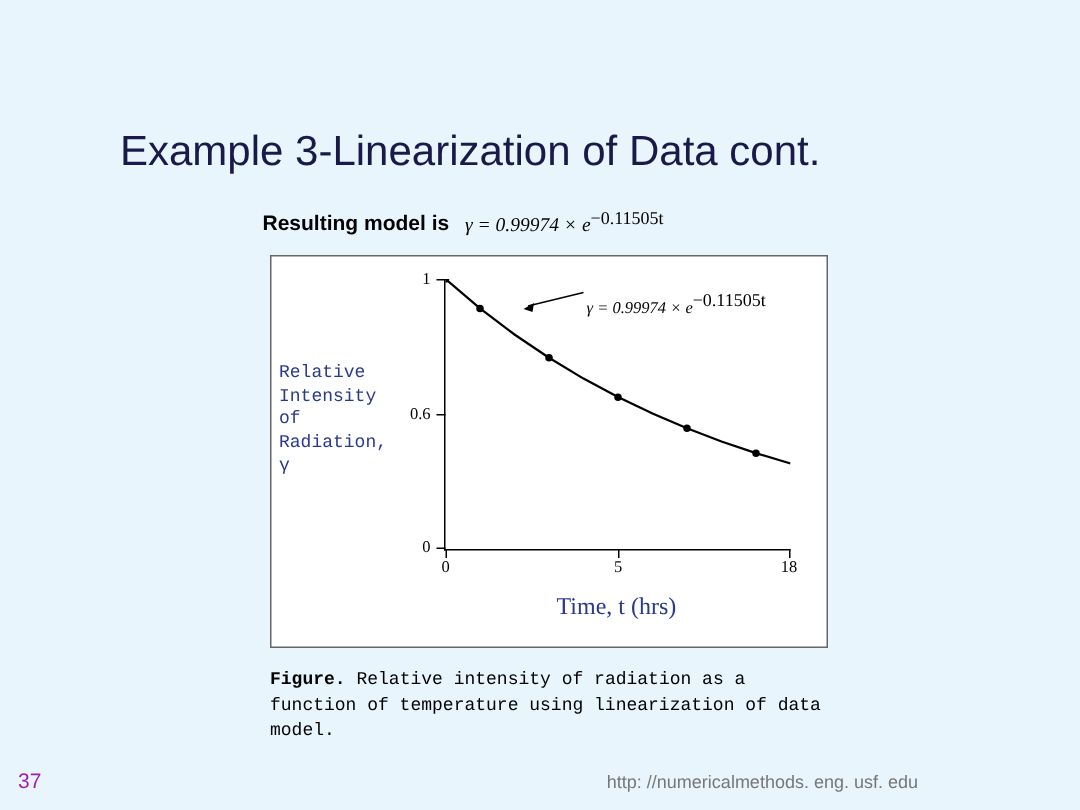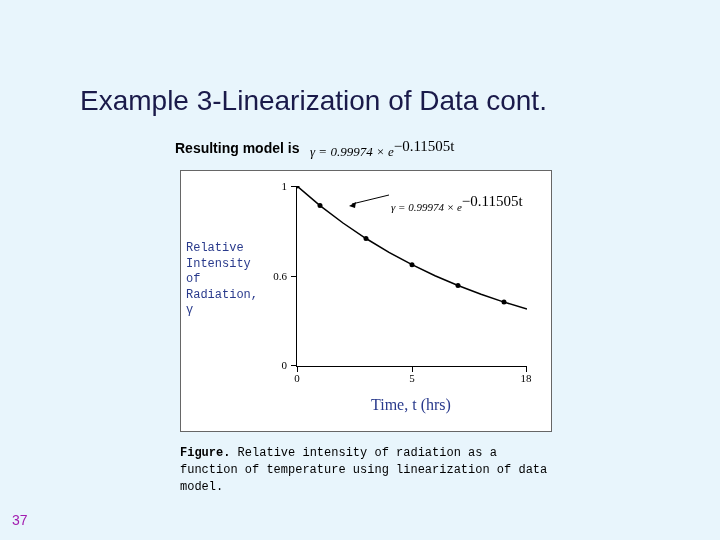--- a/index.html
+++ b/index.html
@@ -1,20 +1,20 @@
 <!DOCTYPE html>
 <html><head>
 <meta charset="utf-8">
 <style>
 html,body{margin:0;padding:0;width:720px;height:540px;overflow:hidden;font-family:Verdana,Geneva,sans-serif;background:#e8f5fc}
 .slide{position:relative;width:642px;height:540px;box-sizing:border-box}
 .title{position:absolute;left:80px;top:85px;font-size:28px;color:#1a1a4a;font-family:Tahoma,Verdana,sans-serif;white-space:nowrap}
 .resulting{position:absolute;left:175px;top:140px;font-size:14px;color:#000000;font-family:Liberation Sans, sans-serif;font-weight:bold}
 .eq{position:absolute;left:310px;top:138px;font-size:13px;color:#000;font-family:'Times New Roman',serif;font-style:italic}
-.sup{font-size:15px;vertical-align:super;font-style:normal}
+.sup{font-size:12px;vertical-align:super;font-style:normal}
 .chart-box{position:absolute;left:180px;top:170px;width:370px;height:260px;background:#fff;border:1px solid #666}
 .plot-area{position:absolute;left:115px;top:15px;width:230px;height:180px;border-left:1px solid #000;border-bottom:1px solid #000}
 .ytick{position:absolute;left:-6px;width:6px;height:1px;background:#000}
 .yticklbl{position:absolute;right:240px;font-size:11px;font-family:'Times New Roman',serif;color:#000}
 .xtick{position:absolute;bottom:-6px;width:1px;height:6px;background:#000}
 .xticklbl{position:absolute;top:186px;font-size:11px;font-family:'Times New Roman',serif;color:#000;transform:translateX(-50%)}
 .ylabel{position:absolute;left:5px;top:70px;width:90px;font-size:12px;color:#293a8c;font-family:Liberation Mono, monospace;line-height:1.3}
 .ylabel span{display:block}
 .xlabel{position:absolute;left:190px;top:225px;font-size:16px;color:#293a8c;font-family:'Times New Roman',serif}
 .annot{position:absolute;left:210px;top:22px;font-size:11px;font-family:'Times New Roman',serif;color:#000;font-style:italic}
@@ -71,13 +71,14 @@
     </div>
     <div class="annot">γ = 0.99974 × e<span class="sup">−0.11505t</span></div>
     <div class="xlabel">Time, t (hrs)</div>
   </div>
 
   <div class="caption">
     <b>Figure.</b><span> Relative intensity of radiation as a function of temperature using linearization of data model.</span>
   </div>
 
   <div class="pagenum">37</div>
+  <div class="url">http: //numericalmethods. eng. usf. edu</div>
 </div>
 
 </body></html>

